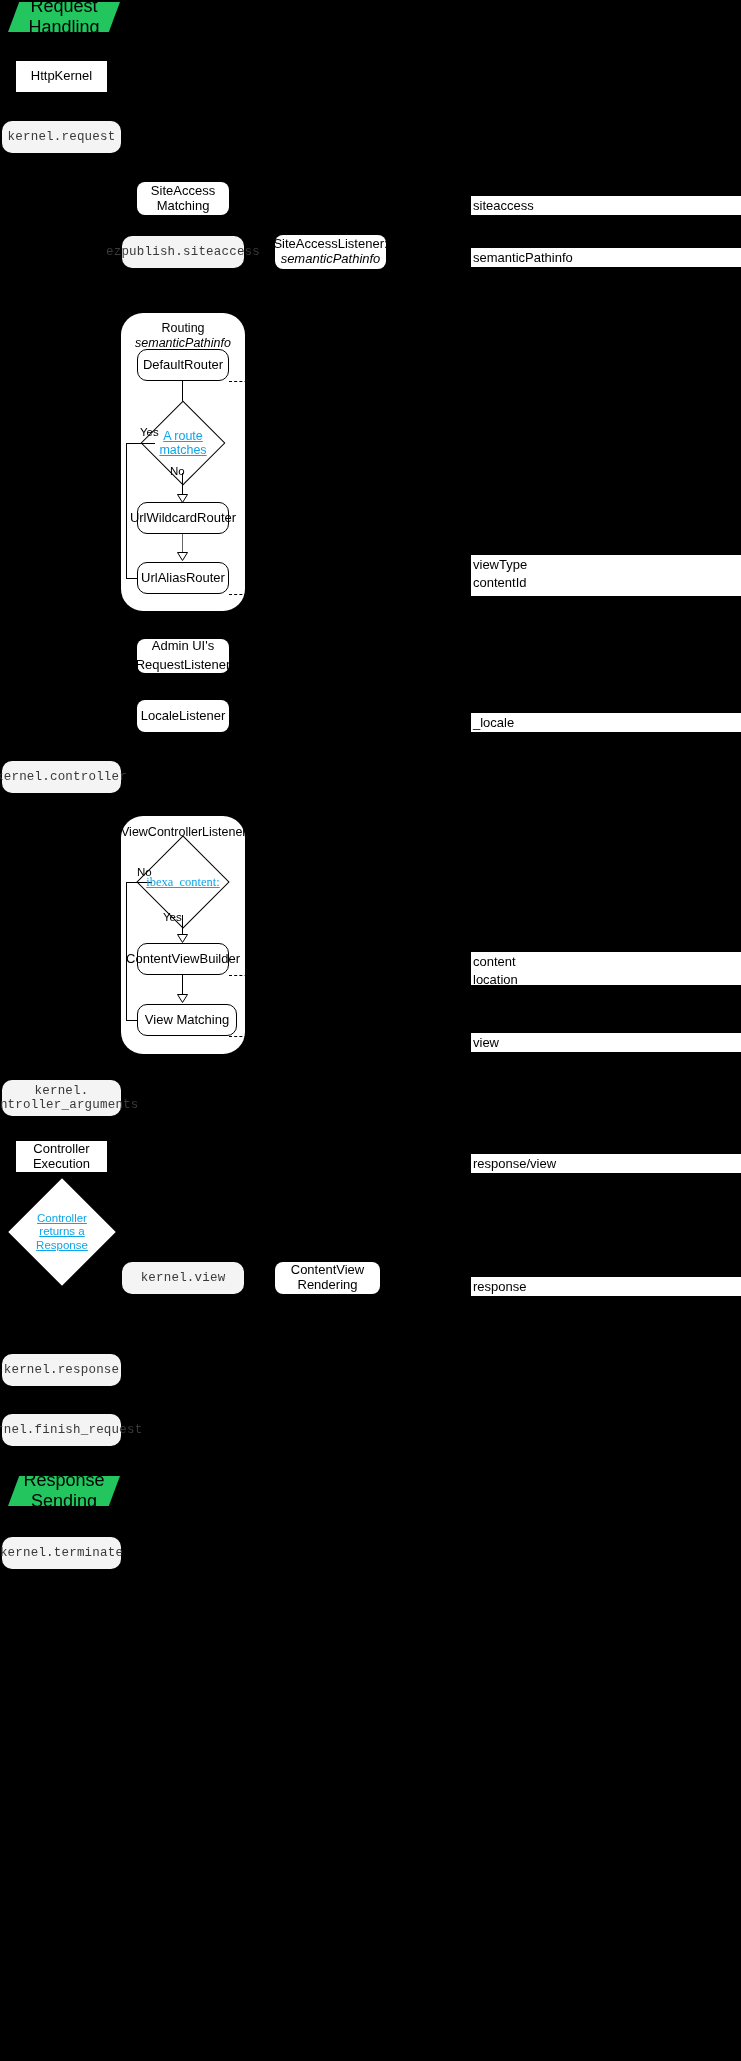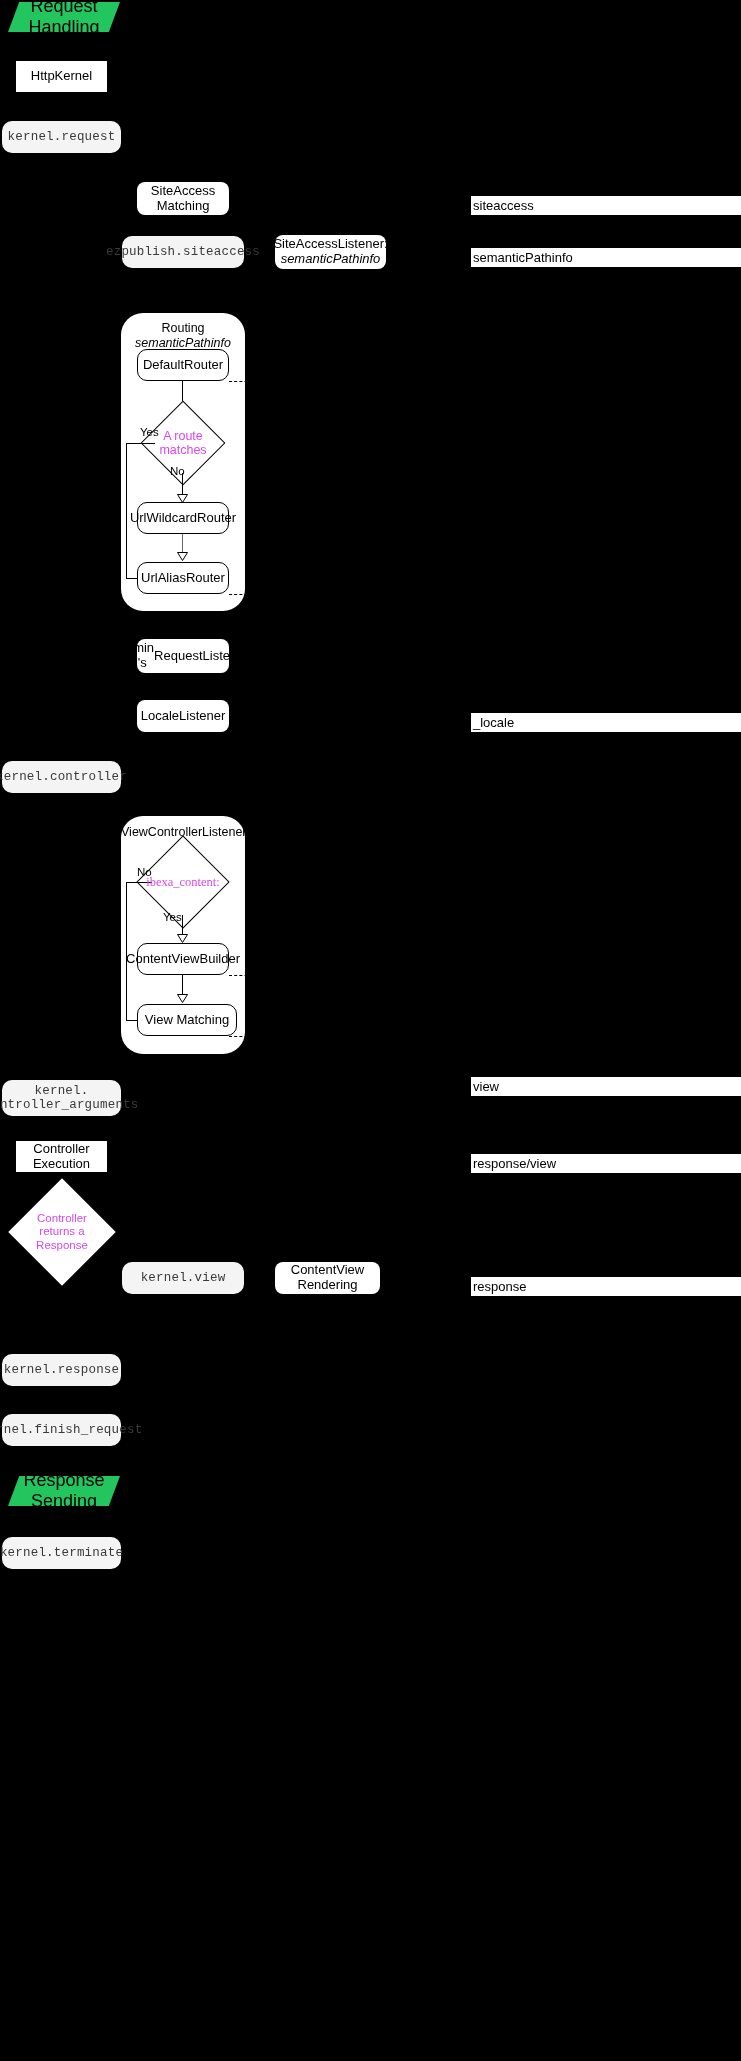--- a/index.html
+++ b/index.html
@@ -111,23 +111,24 @@
     inset: 0;
     background: #ffffff;
     border: 1px solid #000000;
     transform: rotate(45deg);
     box-sizing: border-box;
   }
   .diamond .dlabel {
     position: relative;
     z-index: 2;
     font-size: 12.5px;
-    color: #d946ef;
+    color: #0ea5e9;
     line-height: 1.15;
     white-space: nowrap;
+    text-decoration: underline;
   }
   .diamond.solid .dshape {
     background: #ffffff;
     border: none;
   }
   .diamond.solid .dlabel { font-size: 11.5px; }
   .mono-label { font-family: "Liberation Serif", serif; }
 
   
   .vline {
@@ -244,22 +245,27 @@
   <svg class="arrow-outline" style="left:177px; top:552px;" viewBox="0 0 11 9">
     <polygon points="0.5,0.5 10.5,0.5 5.5,8.5" fill="#ffffff" stroke="#000000" stroke-width="1"></polygon>
   </svg>
 
   <div class="node rounded-outline" style="left:137px; top:562px; width:92px; height:32px;">
     <span>UrlAliasRouter</span>
   </div>
   <div class="dash" style="left:229px; top:594px; width:60px;"></div>
 
 
-
-  <div class="node rounded" style="left:137px; top:639px; width:92px; height:34px; flex-direction:row;">
+  <div class="attr" style="left:471px; top:555px; width:270px; height:41px;">
+    <span>viewType</span>
+    <span>contentId</span>
+    <span>locationId</span>
+  </div>
+
+  <div class="node rounded" style="left:137px; top:639px; width:92px; height:34px; flex-direction:column;justify-content:space-between;">
     <span>Admin UI's</span>
     <span>RequestListener</span>
   </div>
 
   <div class="node rounded" style="left:137px; top:700px; width:92px; height:32px;">
     <span>LocaleListener</span>
   </div>
 
   <div class="attr" style="left:471px; top:713px; width:270px; height:19px;">
     <span>_locale</span>
@@ -302,23 +308,27 @@
   <div class="vline" style="left:182px; top:975px; height:22px;"></div>
   <svg class="arrow-outline" style="left:177px; top:994px;" viewBox="0 0 11 9">
     <polygon points="0.5,0.5 10.5,0.5 5.5,8.5" fill="#ffffff" stroke="#000000" stroke-width="1"></polygon>
   </svg>
 
   <div class="node rounded-outline" style="left:137px; top:1004px; width:100px; height:32px;">
     <span>View Matching</span>
   </div>
   <div class="dash" style="left:229px; top:1036px; width:60px;"></div>
 
-
-
-  <div class="attr" style="left:471px; top:1033px; width:270px; height:19px;margin-top:44px;">
+  <div class="attr" style="left:471px; top:952px; width:270px; height:33px;">
+    <span>content</span>
+    <span>location</span>
+  </div>
+
+
+  <div class="attr" style="left:471px; top:1033px; width:270px; height:19px;">
     <span>view</span>
   </div>
 
   <div class="node event" style="left:2px; top:1080px; width:119px; height:36px; flex-direction:column;">
     <span>kernel.</span>
     <span>controller_arguments</span>
   </div>
 
   <div class="node rect" style="left:15px; top:1140px; width:93px; height:33px;">
     <span>Controller Execution</span>

